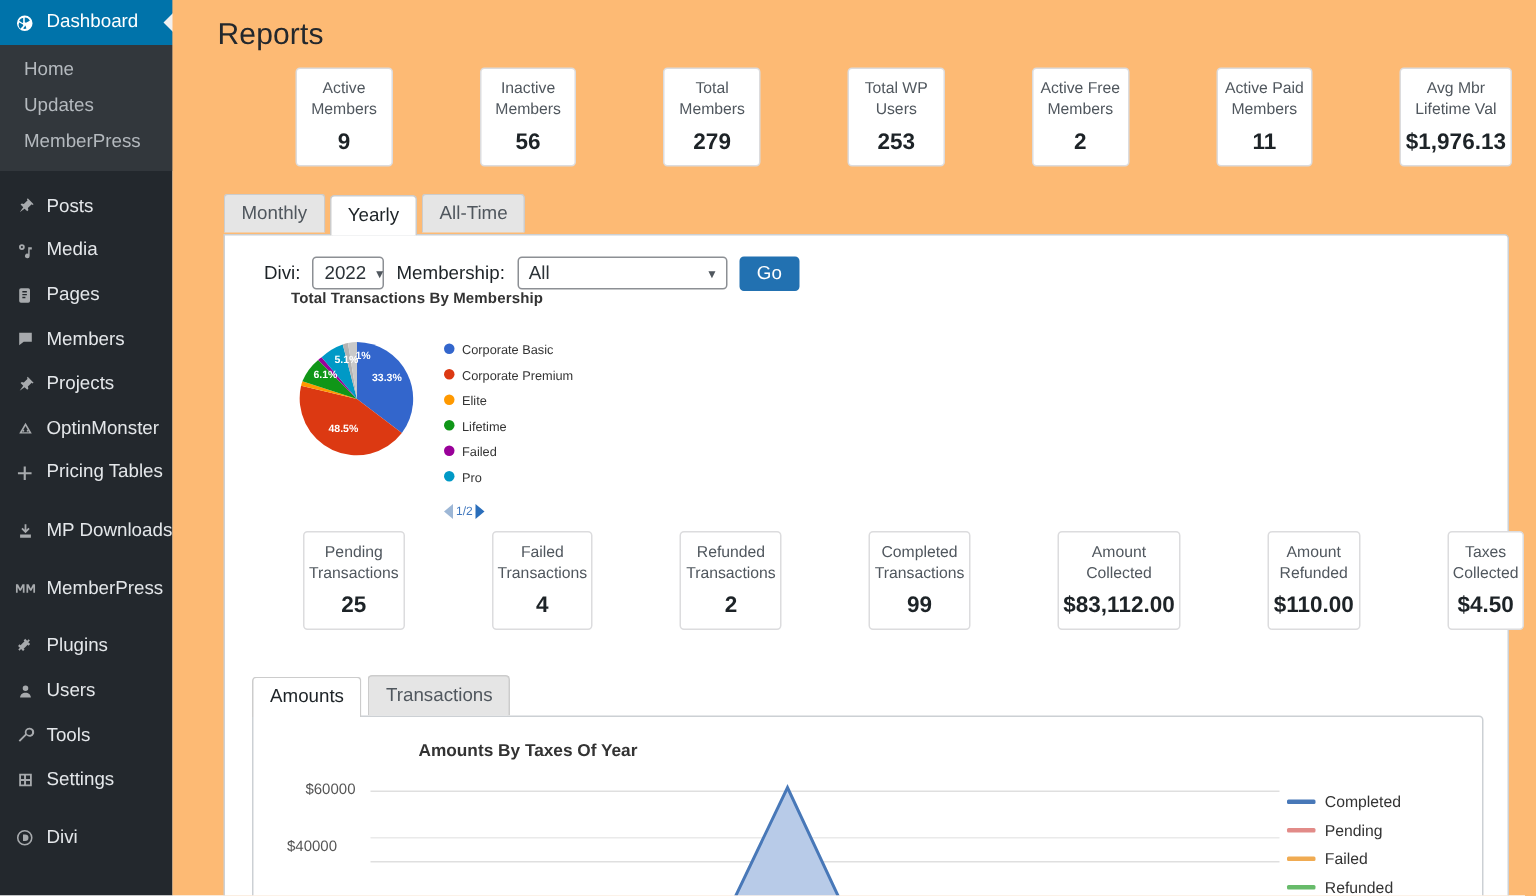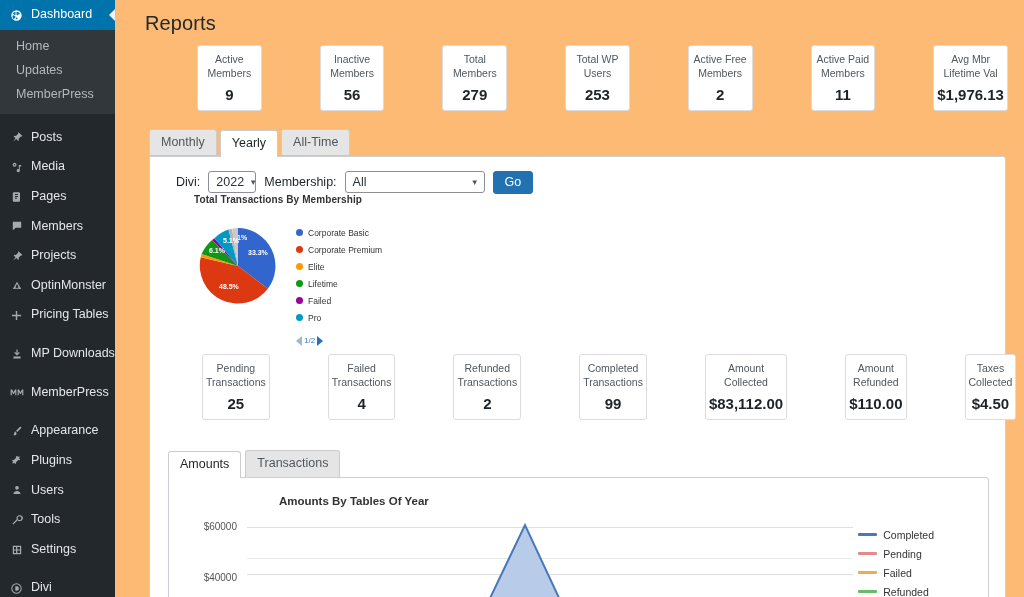--- a/index.html
+++ b/index.html
@@ -274,28 +274,20 @@
         </svg>
     </span>
     <span>MemberPress</span>
   </div>
 
   <div class="menu-sep"></div>
 
   <div class="menu-item">
     <span class="mi-icon">
       <svg width="12" height="12" viewBox="0 0 20 20" fill="currentColor">
-          <path d="M15.5 2.5l2 2-7 7-2-2 7-7zM6.8 10.6l2.6 2.6-1 3.3-4.2 1.2 1.2-4.2 1.4-2.9z"></path>
-        </svg>
-    </span>
-    <span>Appearance</span>
-  </div>
-  <div class="menu-item">
-    <span class="mi-icon">
-      <svg width="12" height="12" viewBox="0 0 20 20" fill="currentColor">
           <path d="M13.5 2l1.4 1.4-1.8 1.8 2.1 2.1-1.8 1.8-1-1-4.4 4.4 1 1L7.2 15l-2.1-2.1L3.3 14.7 2 13.3l1.8-1.8L1.7 9.4l1.8-1.8 1 1 4.4-4.4-1-1L9.7 1.4l2.1 2.1L13.5 2z"></path>
         </svg>
     </span>
     <span>Plugins</span>
   </div>
   <div class="menu-item">
     <span class="mi-icon">
       <svg width="12" height="12" viewBox="0 0 20 20" fill="currentColor">
           <path d="M10 3.2a3.1 3.1 0 110 6.2 3.1 3.1 0 010-6.2zM4 16.8c0-3 2.7-5.3 6-5.3s6 2.3 6 5.3H4z"></path>
         </svg>
@@ -500,30 +492,30 @@
         <div class="sc-value">$82,997.50</div>
       </div>
     </div>
 
     <div class="inner-tabs">
       <div class="tab active">Amounts</div>
       <div class="tab">Transactions</div>
     </div>
 
     <div class="inner-panel">
-      <div class="chart-title">Amounts By Tables Of Year</div>
+      <div class="chart-title">Amounts By Taxes Of Year</div>
 
       <div class="chart-body">
         <div class="gridline major" style="top:12px;"></div>
         <div class="gridline" style="top:43px;"></div>
         <div class="gridline major" style="top:59px;"></div>
         <div class="gridline" style="top:90px;"></div>
 
         <div class="ytick" style="top:6px;">$60000</div>
-        <div class="ytick" style="top:57px;">$40000</div>
+        <div class="ytick" style="top:44px;text-align:center;">$40000</div>
 
         <svg style="position:absolute; left:78px; top:0; width:650px; height:100px;" viewBox="0 0 650 100" preserveAspectRatio="none">
           <polygon points="235,100 278,10 320,100" fill="#b8cbe8" stroke="none"></polygon>
           <polyline points="235,100 278,10 320,100" fill="none" stroke="#4878b8" stroke-width="2"></polyline>
         </svg>
 
         <div class="chart-legend">
           <div class="cl-item">
             <span class="cl-line" style="background:#4878b8"></span>
             <span>Completed</span>

